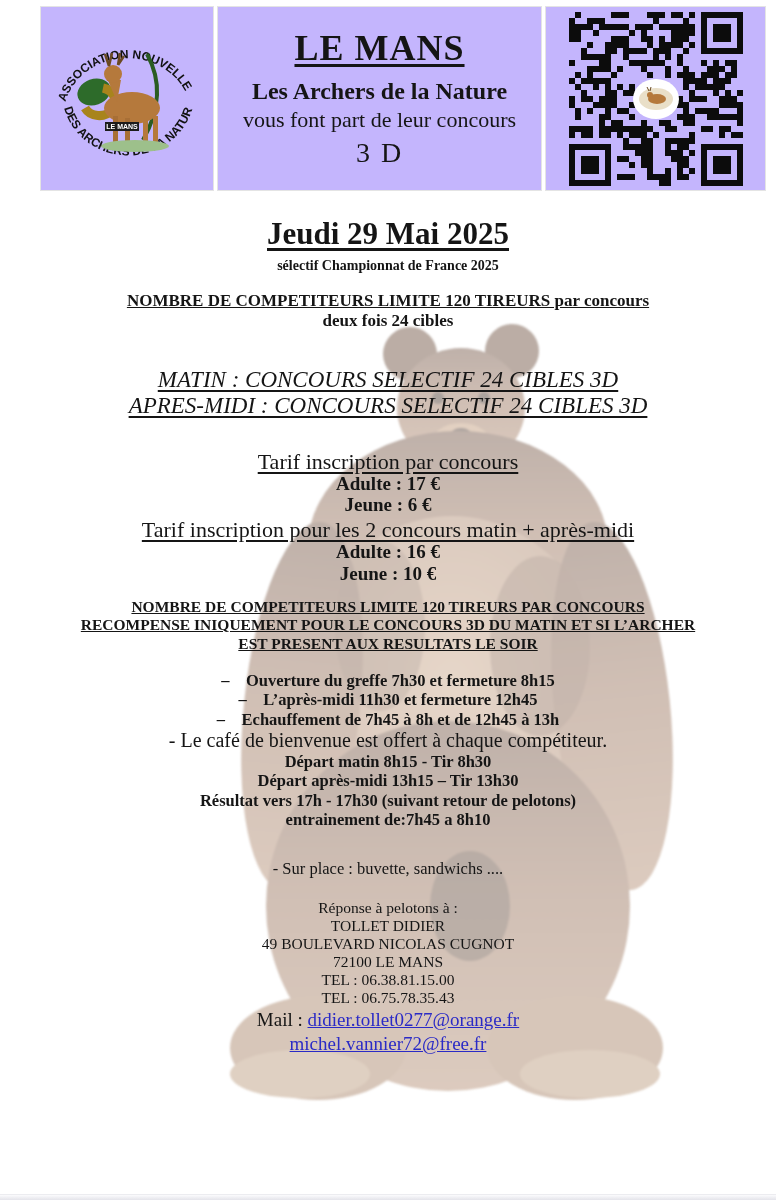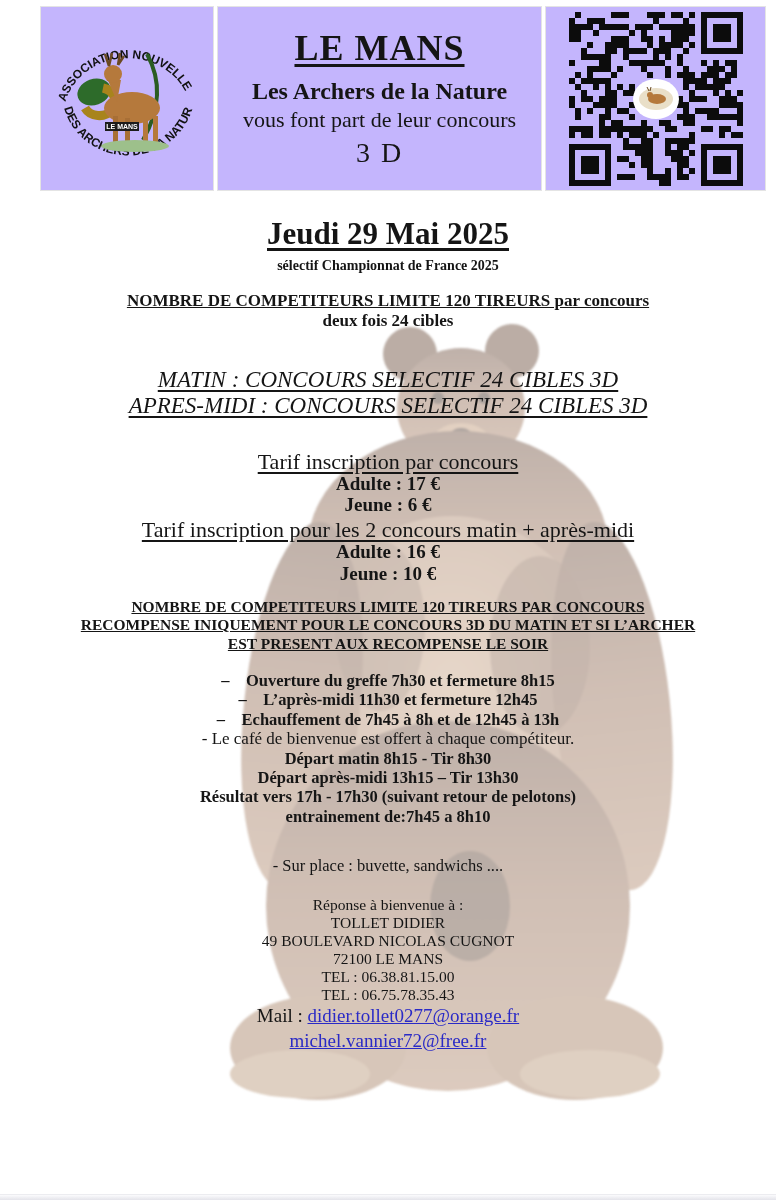--- a/index.html
+++ b/index.html
@@ -52,21 +52,21 @@
   .tarifs{margin-top:31px;}
   .tarif-h{font-size:22px;font-weight:normal;text-decoration:underline;text-underline-offset:3px;line-height:1.05;}
   .tarif-v{font-size:19px;font-weight:bold;line-height:1.15;}
   .tarif-h2{margin-top:2px;}
 
   .notice{margin-top:13px;font-size:15.5px;font-weight:bold;line-height:1.18;}
   .notice div{text-decoration:underline;}
 
   .schedule{margin-top:18px;font-size:16.5px;line-height:1.17;}
   .schedule div{white-space:pre-wrap;font-weight:bold;}
-  .schedule div.regular{font-weight:normal;font-size:17px;}
+  .schedule div.regular{font-weight:normal;font-size:20px;}
 
   .catering{margin-top:30px;font-size:16.5px;line-height:1.2;}
 
   .contact{margin-top:20px;font-size:15.5px;line-height:1.16;}
   .contact .mail-line{font-size:19px;margin-top:2px;}
   a.mail{color:#2a2ac6;text-decoration:underline;}
 
   
   .bottom-bar{
     position:absolute;left:0;bottom:0;width:776px;height:11px;z-index:3;
@@ -1040,40 +1040,40 @@
       <div class="tarif-v">Adulte : 17 €</div>
       <div class="tarif-v">Jeune : 6 €</div>
       <div class="tarif-h tarif-h2">Tarif inscription pour les 2 concours matin + après-midi</div>
       <div class="tarif-v">Adulte : 16 €</div>
       <div class="tarif-v">Jeune : 10 €</div>
     </div>
 
     <div class="notice">
       <div>NOMBRE DE COMPETITEURS LIMITE 120 TIREURS PAR CONCOURS</div>
       <div>RECOMPENSE INIQUEMENT POUR LE CONCOURS 3D DU MATIN ET SI L’ARCHER</div>
-      <div>EST PRESENT AUX RECOMPENSE LE SOIR</div>
+      <div>EST PRESENT AUX RESULTATS LE SOIR</div>
     </div>
 
     <div class="schedule">
       <div>–    Ouverture du greffe 7h30 et fermeture 8h15</div>
       <div>–    L’après-midi 11h30 et fermeture 12h45</div>
       <div>–    Echauffement de 7h45 à 8h et de 12h45 à 13h</div>
       <div class="regular">- Le café de bienvenue est offert à chaque compétiteur.</div>
       <div>Départ matin 8h15 - Tir 8h30</div>
       <div>Départ après-midi 13h15 – Tir 13h30</div>
       <div>Résultat vers 17h - 17h30 (suivant retour de pelotons)</div>
       <div>entrainement de:7h45 a 8h10</div>
     </div>
 
     <div class="catering">
       <div>- Sur place : buvette, sandwichs ....</div>
     </div>
 
     <div class="contact">
-      <div>Réponse à bienvenue à :</div>
+      <div>Réponse à pelotons à :</div>
       <div>TOLLET DIDIER</div>
       <div>49 BOULEVARD NICOLAS CUGNOT</div>
       <div>72100 LE MANS</div>
       <div>TEL : 06.38.81.15.00</div>
       <div>TEL : 06.75.78.35.43</div>
       <div class="mail-line">
         <span>Mail : </span><a class="mail" href="#">didier.tollet0277@orange.fr</a>
       </div>
       <div class="mail-line">
         <a class="mail" href="#">michel.vannier72@free.fr</a>

